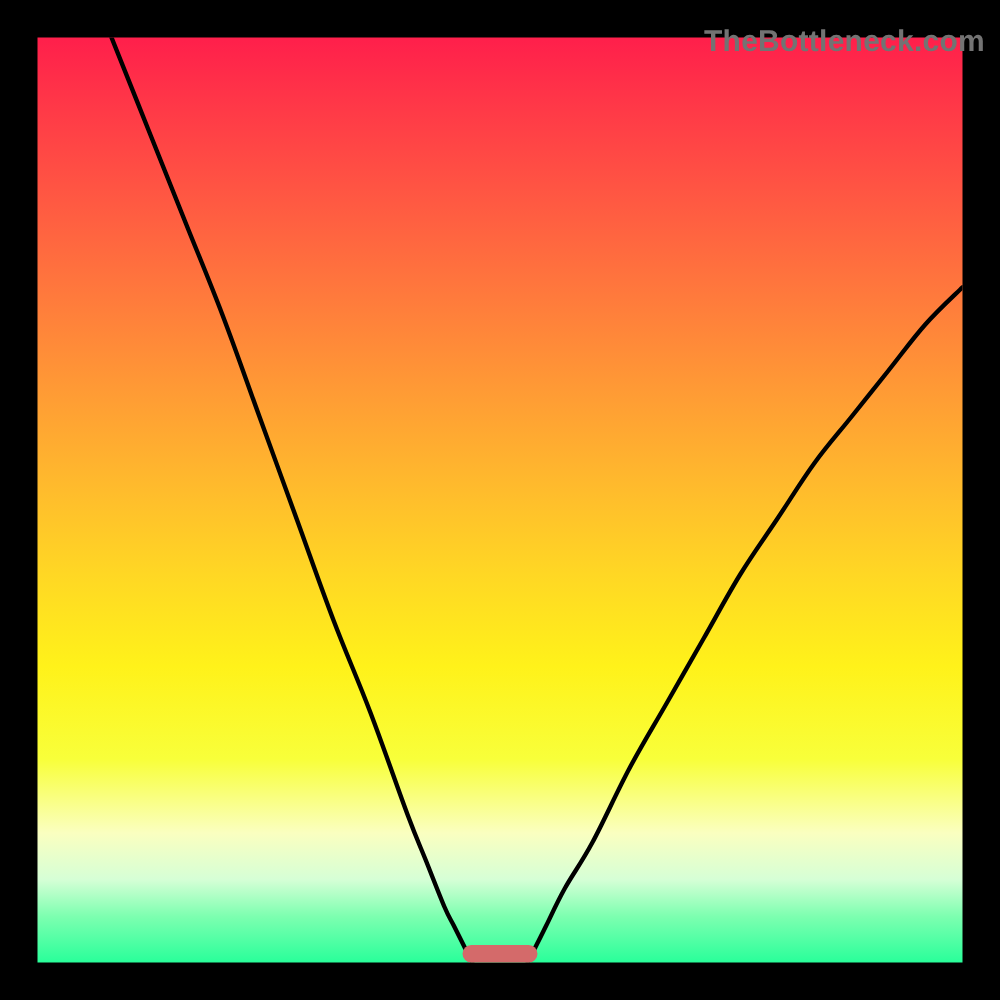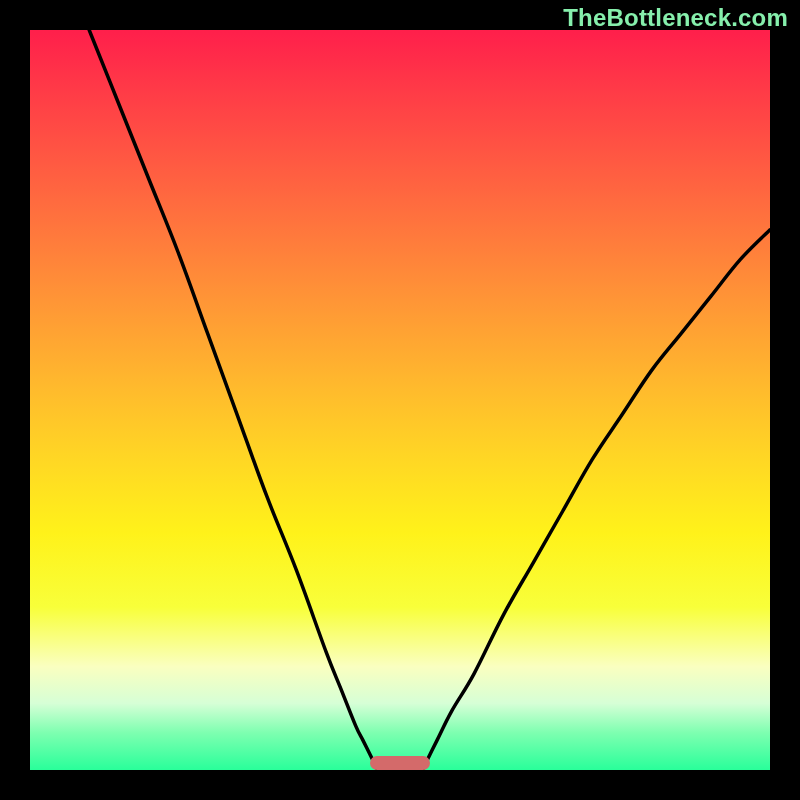--- a/index.html
+++ b/index.html
@@ -12,23 +12,23 @@
   }
   .frame {
     width: 800px;
     height: 800px;
     background: #000;
     position: relative;
     box-sizing: border-box;
   }
   .watermark {
     position: absolute;
-    top: 4px;
+    top: 20px;
     right: 12px;
-    color: #86efac;
+    color: #737373;
     font-size: 24px;
     font-weight: 600;
     letter-spacing: 0.2px;
     z-index: 10;
   }
   .plot {
     position: absolute;
     left: 30px;
     top: 30px;
     width: 740px;

